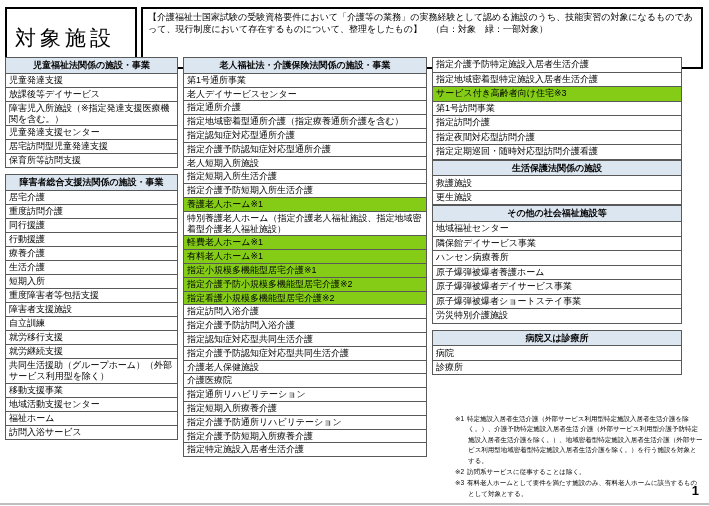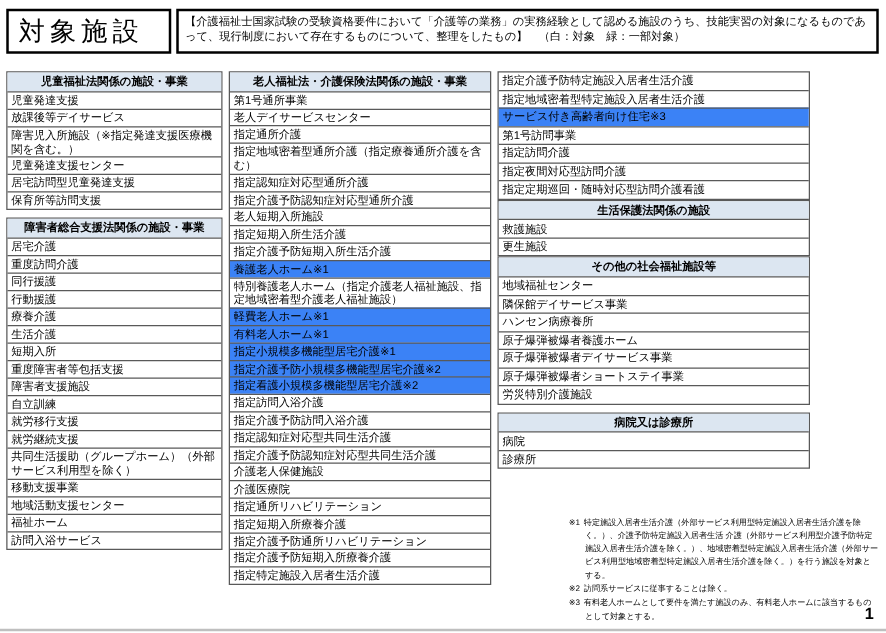--- a/index.html
+++ b/index.html
@@ -5,48 +5,48 @@
   html,body{margin:0;padding:0;}
   body{
     width:709px;height:506px;position:relative;background:#ffffff;
     font-family:"Liberation Sans","DejaVu Sans",sans-serif;color:#000;
     overflow:hidden;
   }
   
   .top{position:absolute;left:5px;top:7px;display:flex;gap:4px;align-items:stretch;}
   .title-box{
     border:2px solid #000;width:112px;display:flex;align-items:center;
-    padding:2px 8px;font-size:21px;letter-spacing:4px;white-space:nowrap;
+    padding:15px 8px;font-size:21px;letter-spacing:4px;white-space:nowrap;
   }
   .desc-box{
     border:2px solid #000;width:548px;font-size:9px;line-height:1.35;
     padding:2px 5px;
   }
   
   .columns{position:absolute;left:5px;top:57px;display:flex;gap:5px;align-items:flex-start;}
   .column{display:flex;flex-direction:column;}
   .col-0{width:173px;}
-  .col-1{width:210px;}
+  .col-1{width:244px;}
   .col-2{width:250px;border-radius:16px;}
   .group{border:1px solid #595959;background:#fff;}
   .gap{height:6px;}
   .section-header{
     background:#dce6f1;font-weight:bold;font-size:9px;text-align:center;
     padding:2px 1px;line-height:1.2;
   }
   .section-header + .row, .group .section-header{border-top:1px solid #595959;}
   .group > :first-child{border-top:none;}
   .row{
     border-top:1px solid #595959;font-size:9px;padding:1px 3px;
     display:flex;align-items:center;line-height:1.2;
   }
   .col-0 .row{min-height:11px;}
   .col-1 .row{min-height:10px;}
   .col-2 .row{min-height:11.5px;}
-  .row.partial{background:#3b82f6;}
+  .row.partial{background:#84cc16;}
   
   .footnotes{position:absolute;left:455px;top:414px;width:248px;font-size:6.5px;line-height:1.6;}
   .footnote{padding-left:13px;text-indent:-13px;margin-bottom:1px;}
   .footnote .marker{margin-right:3px;}
   
   .page-number{position:absolute;right:10px;bottom:8px;font-size:13px;font-weight:bold;}
   .bottom-edge{position:absolute;left:0;bottom:1px;width:709px;height:2px;background:#bfbfbf;}
 </style>
 </head>
 <body>

